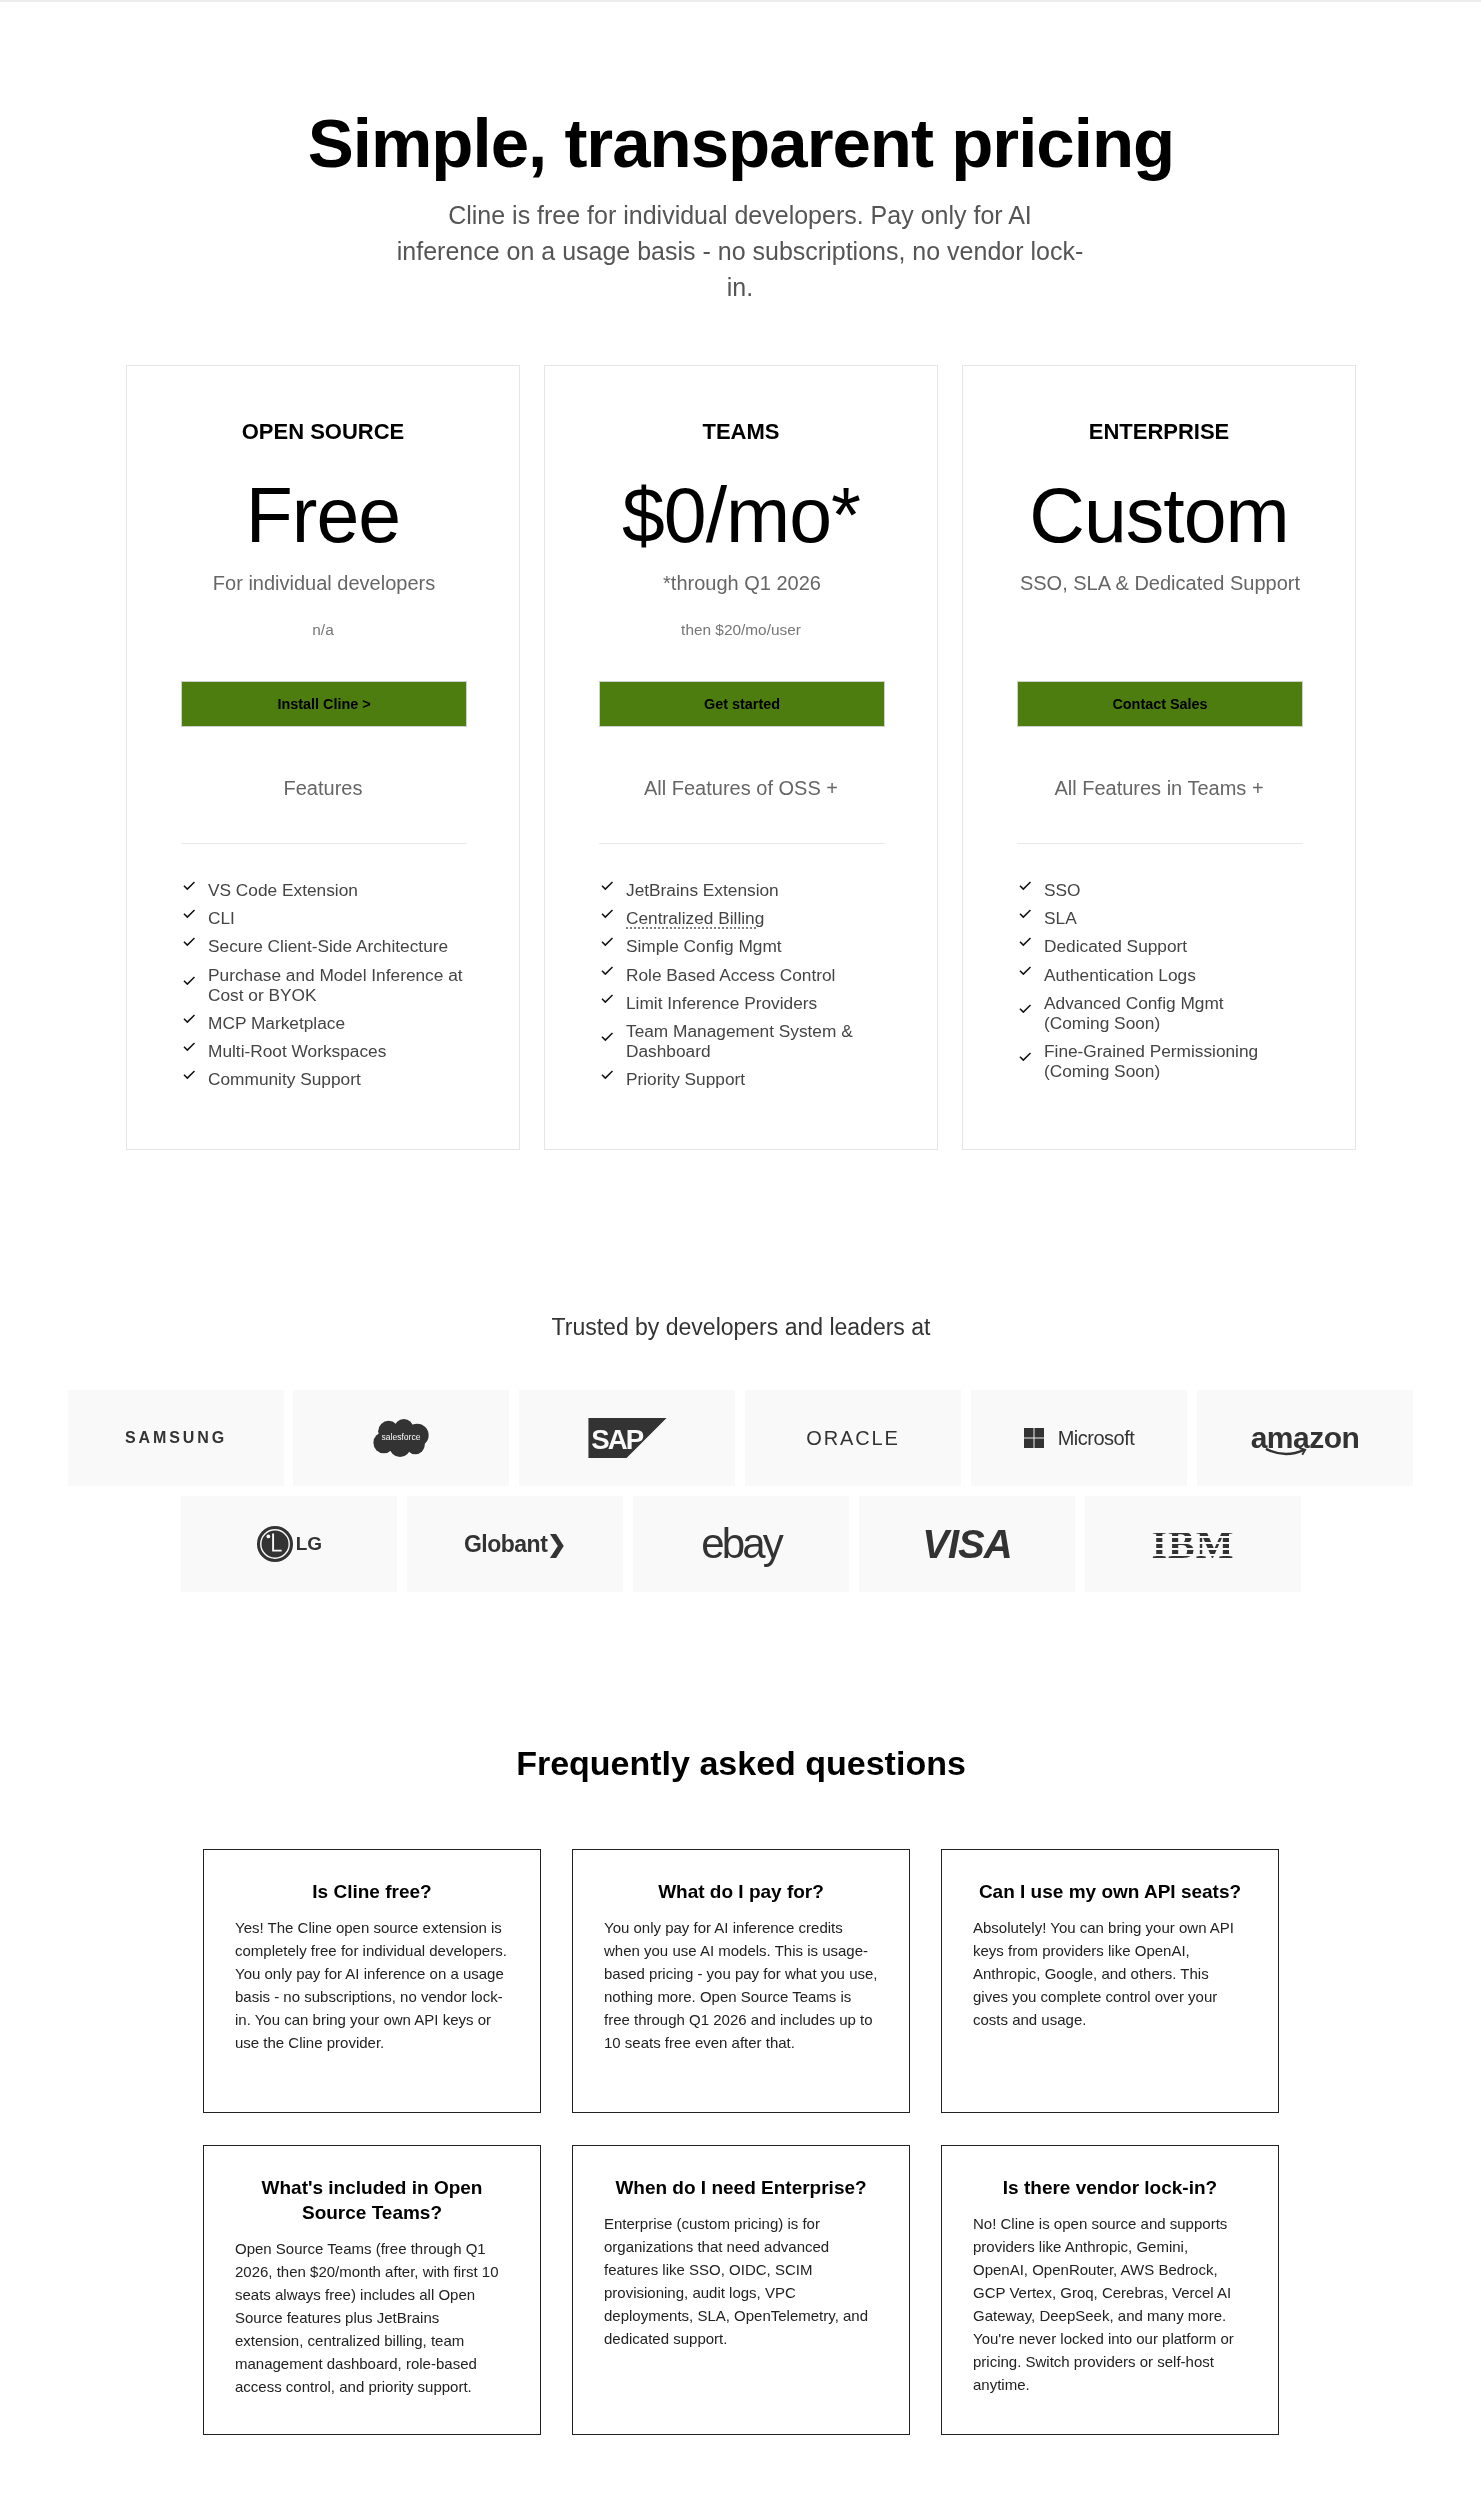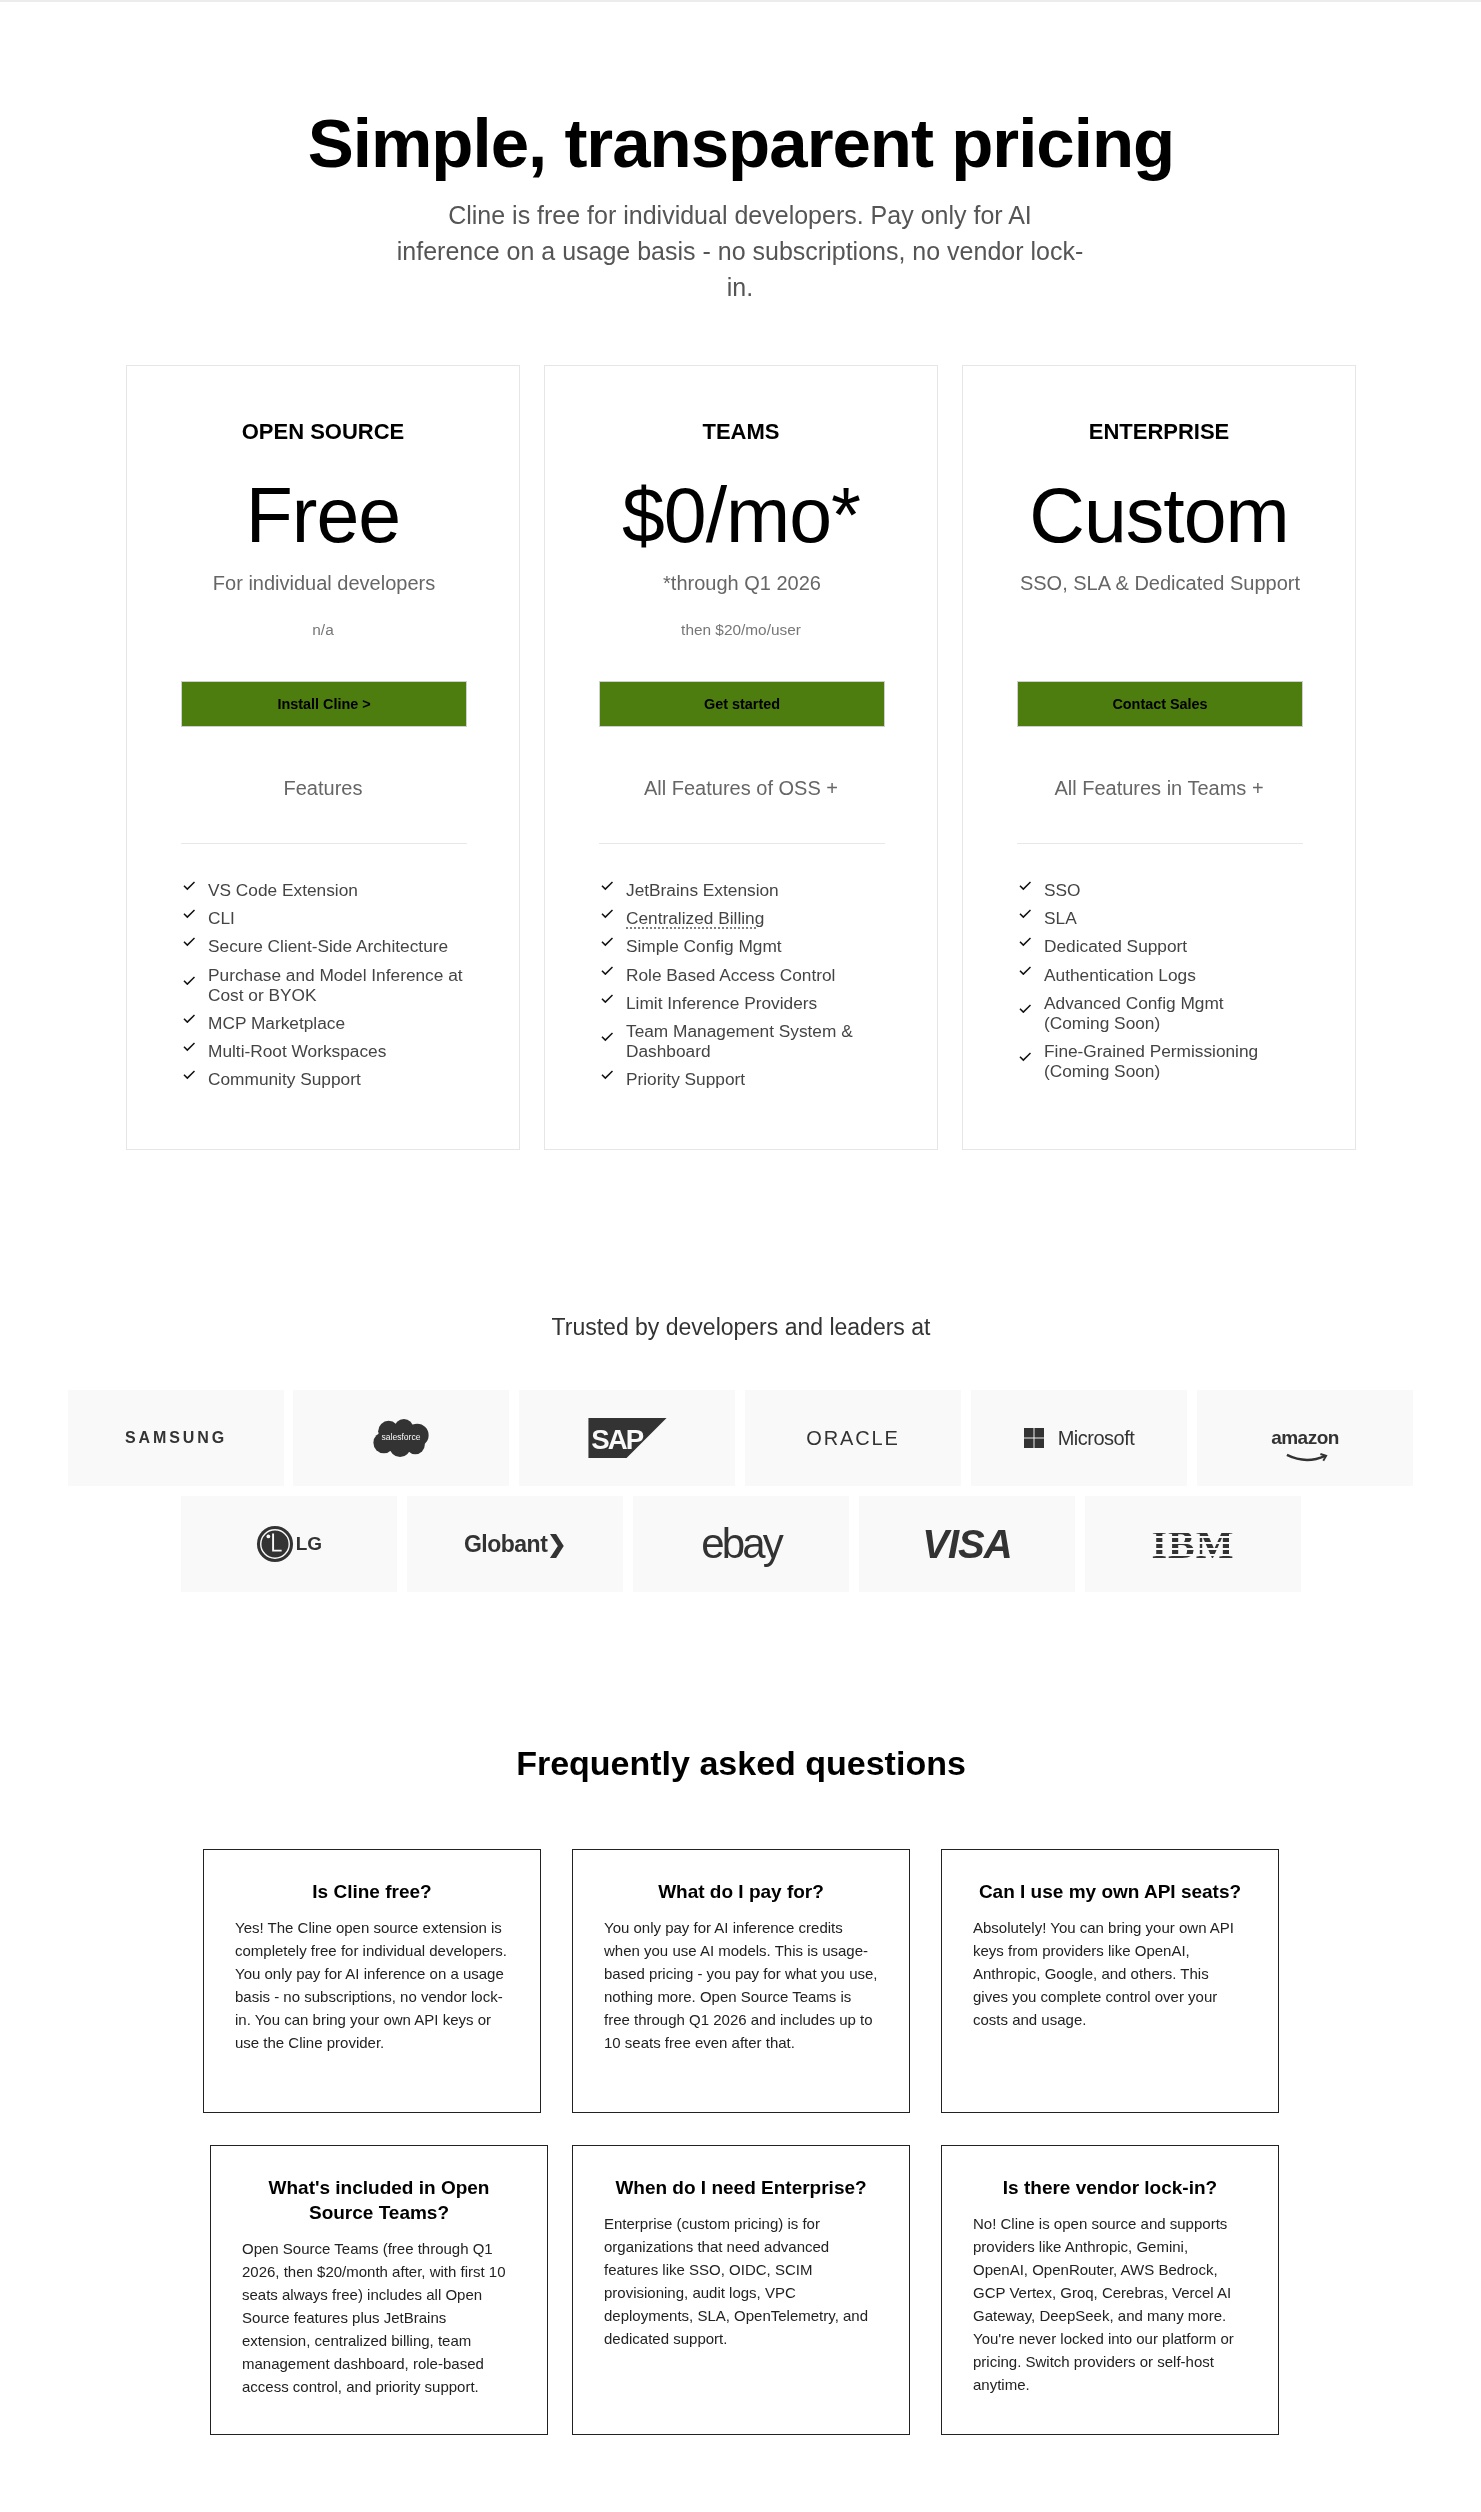--- a/index.html
+++ b/index.html
@@ -22,21 +22,21 @@
   .features li { display: flex; align-items: center; font-size: 17.3px; line-height: 20px; color: #444; margin-bottom: 8.2px; }
   .features .chk { width: 27px; flex-shrink: 0; height: 20px; position: relative; }
   .features .chk svg { position: absolute; left: 1.9px; top: 1px; }
   .dotted { text-decoration: underline dotted #555; text-underline-offset: 2.9px; }
 
   .trusted { position: absolute; top: 1314px; left: 0; width: 1482px; text-align: center; font-size: 23px; color: #333; }
   .logo-tile { position: absolute; width: 216px; height: 96px; background: #f9f9f9; display: flex; align-items: center; justify-content: center; color: #333; }
   .lg-samsung { font-weight: 700; font-size: 16px; letter-spacing: 2.9px; font-family: Liberation Sans, sans-serif; }
   .lg-oracle { font-size: 20px; letter-spacing: 1.9px; font-weight: 400; }
   .lg-ms { display: flex; align-items: center; gap: 14px; font-size: 20px; letter-spacing: -0.5px; }
-  .lg-amazon { font-size: 19px; font-weight: 700; letter-spacing: -0.5px; position: relative; }
+  .lg-amazon { font-size: 30px; font-weight: 700; letter-spacing: -0.5px; position: relative; }
   .lg-globant { font-size: 23px; font-weight: 700; letter-spacing: -0.5px; }
   .lg-ebay { font-size: 42px; letter-spacing: -2.9px; font-weight: 400; }
   .lg-visa { font-size: 40px; font-weight: 700; font-style: italic; letter-spacing: -1px; }
   .lg-ibm { font-size: 40px; font-weight: 700; letter-spacing: 1px; font-family: "Liberation Serif", serif; background: repeating-linear-gradient(to bottom, #333 0px, #333 3.8px, transparent 3.8px, transparent 5.8px); -webkit-background-clip: text; background-clip: text; color: transparent; }
 
   .faq-title { position: absolute; top: 1744px; left: 0; width: 1482px; text-align: center; font-size: 34px; font-weight: 700; color: #000; }
   .faq-card { position: absolute; border: 1.4px solid #222; background: #fff; padding: 29px 31px; }
   .faq-q { font-size: 19px; font-weight: 700; line-height: 25px; color: #000; margin-bottom: 11.5px; text-align: center; }
   .faq-a { font-size: 15px; line-height: 23px; color: #222; }
 </style>
@@ -325,21 +325,21 @@
 </div>
 <div class="faq-card" style="left:572px;top:1849px;width:338px;height:264px">
   <div class="faq-q">What do I pay for?</div>
   <div class="faq-a">You only pay for AI inference credits when you use AI models. This is usage-based pricing - you pay for what you use, nothing more. Open Source Teams is free through Q1 2026 and includes up to 10 seats free even after that.</div>
 </div>
 <div class="faq-card" style="left:941px;top:1849px;width:338px;height:264px">
   <div class="faq-q">Can I use my own API seats?</div>
   <div class="faq-a">Absolutely! You can bring your own API keys from providers like OpenAI, Anthropic, Google, and others. This gives you complete control over your costs and usage.</div>
 </div>
 
-<div class="faq-card" style="left:210px;top:2145px;width:338px;height:290px">
+<div class="faq-card" style="left:203px;top:2145px;width:338px;height:290px">
   <div class="faq-q">What's included in Open Source Teams?</div>
   <div class="faq-a">Open Source Teams (free through Q1 2026, then $20/month after, with first 10 seats always free) includes all Open Source features plus JetBrains extension, centralized billing, team management dashboard, role-based access control, and priority support.</div>
 </div>
 <div class="faq-card" style="left:572px;top:2145px;width:338px;height:290px">
   <div class="faq-q">When do I need Enterprise?</div>
   <div class="faq-a">Enterprise (custom pricing) is for organizations that need advanced features like SSO, OIDC, SCIM provisioning, audit logs, VPC deployments, SLA, OpenTelemetry, and dedicated support.</div>
 </div>
 <div class="faq-card" style="left:941px;top:2145px;width:338px;height:290px">
   <div class="faq-q">Is there vendor lock-in?</div>
   <div class="faq-a">No! Cline is open source and supports providers like Anthropic, Gemini, OpenAI, OpenRouter, AWS Bedrock, GCP Vertex, Groq, Cerebras, Vercel AI Gateway, DeepSeek, and many more. You're never locked into our platform or pricing. Switch providers or self-host anytime.</div>

